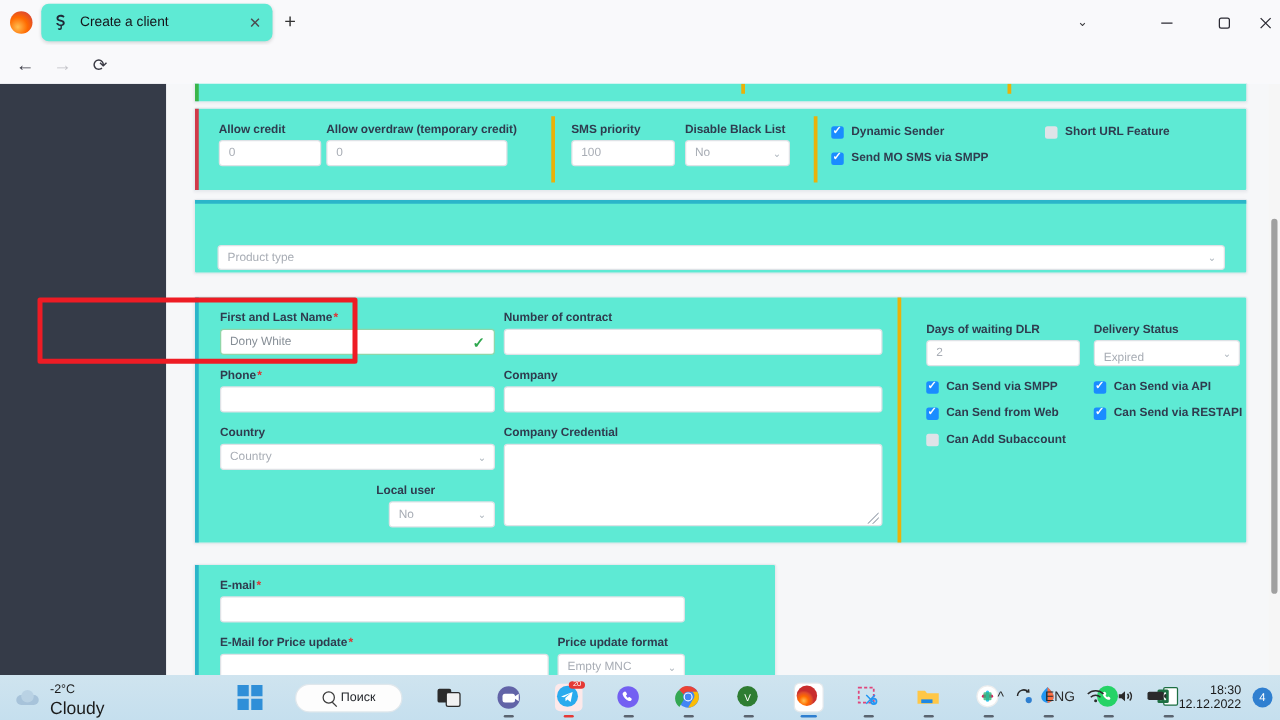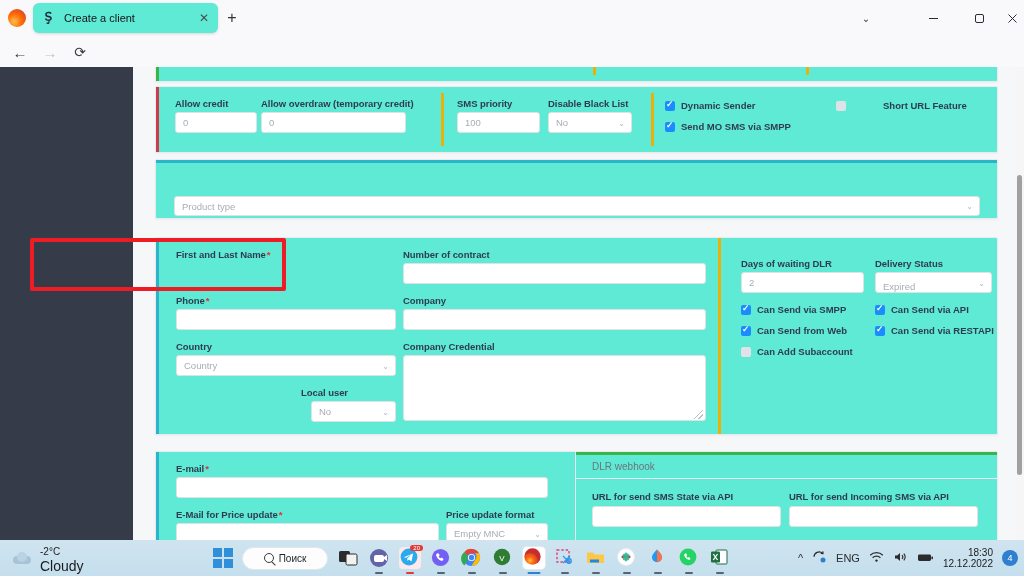--- a/index.html
+++ b/index.html
@@ -232,22 +232,22 @@
   }
   .w-ico::after {
     content: ""; position: absolute; left: 5px; top: 3px;
     width: 10px; height: 10px; border-radius: 50%; background: #b9d2e4;
   }
   .w-txt { line-height: 1.15; }
   .w-temp { font-size: 10px; color: #1b1b1b; }
   .w-cond { font-size: 14px; color: #1b1b1b; }
 
   .tb-center {
-    position: absolute; left: 213px; top: 0; height: 36px;
-    display: flex; align-items: center; gap: 9px;
+    position: absolute; left: 190px; top: 0; height: 36px;
+    display: flex; align-items: center; gap: 26px;
   }
   .tb-win {
     width: 20px; height: 20px;
     display: grid; grid-template-columns: 9px 9px; grid-template-rows: 9px 9px;
     gap: 2px;
   }
   .tb-win i { background: #2f8fd8; display: block; }
   .tb-search {
     width: 86px; height: 23px; border-radius: 12px; background: #fdfdfd;
     border: 1px solid #dfe7ec;
@@ -403,41 +403,45 @@
         </div>
 
         <div class="cb-row" style="left:509px;top:13px;">
           <span class="cbx on"></span>
           <span class="cb-lbl">Dynamic Sender</span>
         </div>
         <div class="cb-row" style="left:509px;top:34px;">
           <span class="cbx on"></span>
           <span class="cb-lbl">Send MO SMS via SMPP</span>
         </div>
-        <div class="cb-row" style="left:680px;top:13px;gap:31px;">
+        <div class="cb-row" style="left:680px;top:13px;">
           <span class="cbx off"></span>
           <span class="cb-lbl">Short URL Feature</span>
         </div>
       </div>
 
       <div class="card" id="card-product">
         <div class="accent-t" style="background:#2bb5c9"></div>
         <div class="fld" style="left:18px;top:36px;width:806px;height:20px;">
           <span>Product type</span>
           <span class="caret">⌄</span>
         </div>
       </div>
 
       <div class="card" id="card-personal">
         <div class="accent-l" style="background:#2bb5c9"></div>
         <div class="vdiv" style="left:562px;background:#e9b10a;top:0;bottom:0;"></div>
 
         <div class="lbl" style="left:20px;top:11px;">
           <span>First and Last Name</span><span class="req">*</span>
         </div>
+        <div class="fld valid" style="left:20px;top:25px;width:220px;">
+          <span style="color:#868e96">Dony White</span>
+          <span class="tick">✓</span>
+        </div>
 
         <div class="lbl" style="left:20px;top:57px;">
           <span>Phone</span><span class="req">*</span>
         </div>
         <div class="fld" style="left:20px;top:71px;width:220px;"></div>
 
         <div class="lbl" style="left:20px;top:103px;">Country</div>
         <div class="fld" style="left:20px;top:117px;width:220px;">
           <span>Country</span>
           <span class="caret">⌄</span>
@@ -506,31 +510,20 @@
         </div>
         <div class="fld" style="left:20px;top:71px;width:263px;"></div>
 
         <div class="lbl" style="left:290px;top:57px;">Price update format</div>
         <div class="fld" style="left:290px;top:71px;width:102px;">
           <span>Empty MNC</span>
           <span class="caret">⌄</span>
         </div>
       </div>
 
-      <div class="card" id="card-webhook">
-        <div class="accent-t" style="background:#3ab54a"></div>
-        <div class="card-head">
-          <span class="card-head-title" style="color:#6c757d;font-size:10px">DLR webhook</span>
-        </div>
-        <div class="lbl" style="left:16px;top:39px;">URL for send SMS State via API</div>
-        <div class="fld" style="left:16px;top:54px;width:189px;"></div>
-
-        <div class="lbl" style="left:213px;top:39px;">URL for send Incoming SMS via API</div>
-        <div class="fld" style="left:213px;top:54px;width:189px;"></div>
-      </div>
 
       <div class="scrolltrack">
         <div class="scrollthumb"></div>
       </div>
     </div>
 
     <div class="annot" style="left:30px;top:171px;width:256px;height:53px;"></div>
   </div>
 
   <div class="taskbar">

